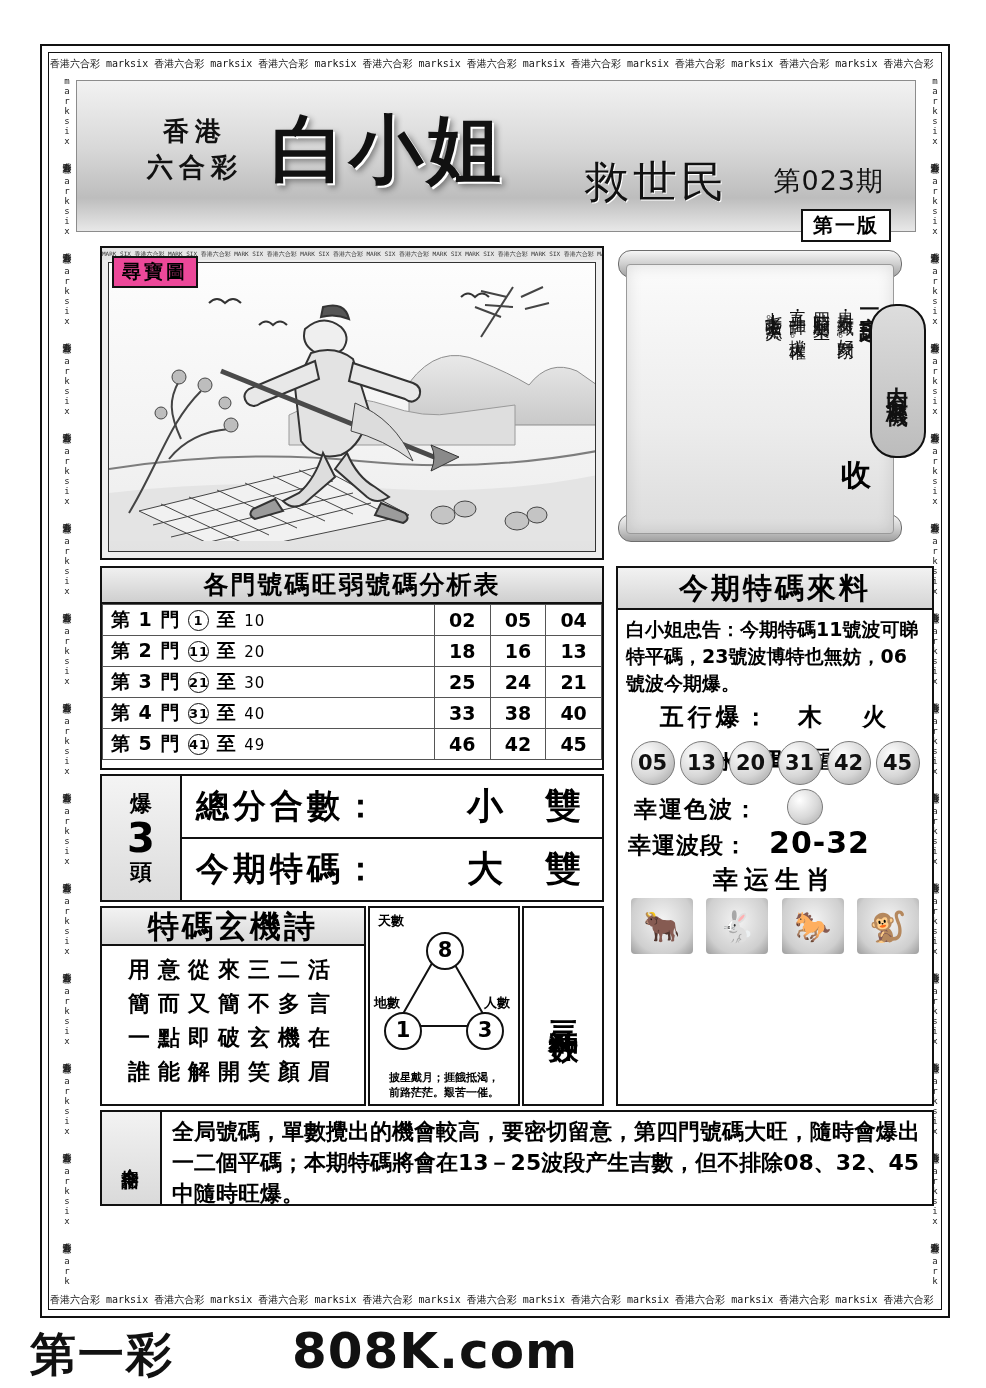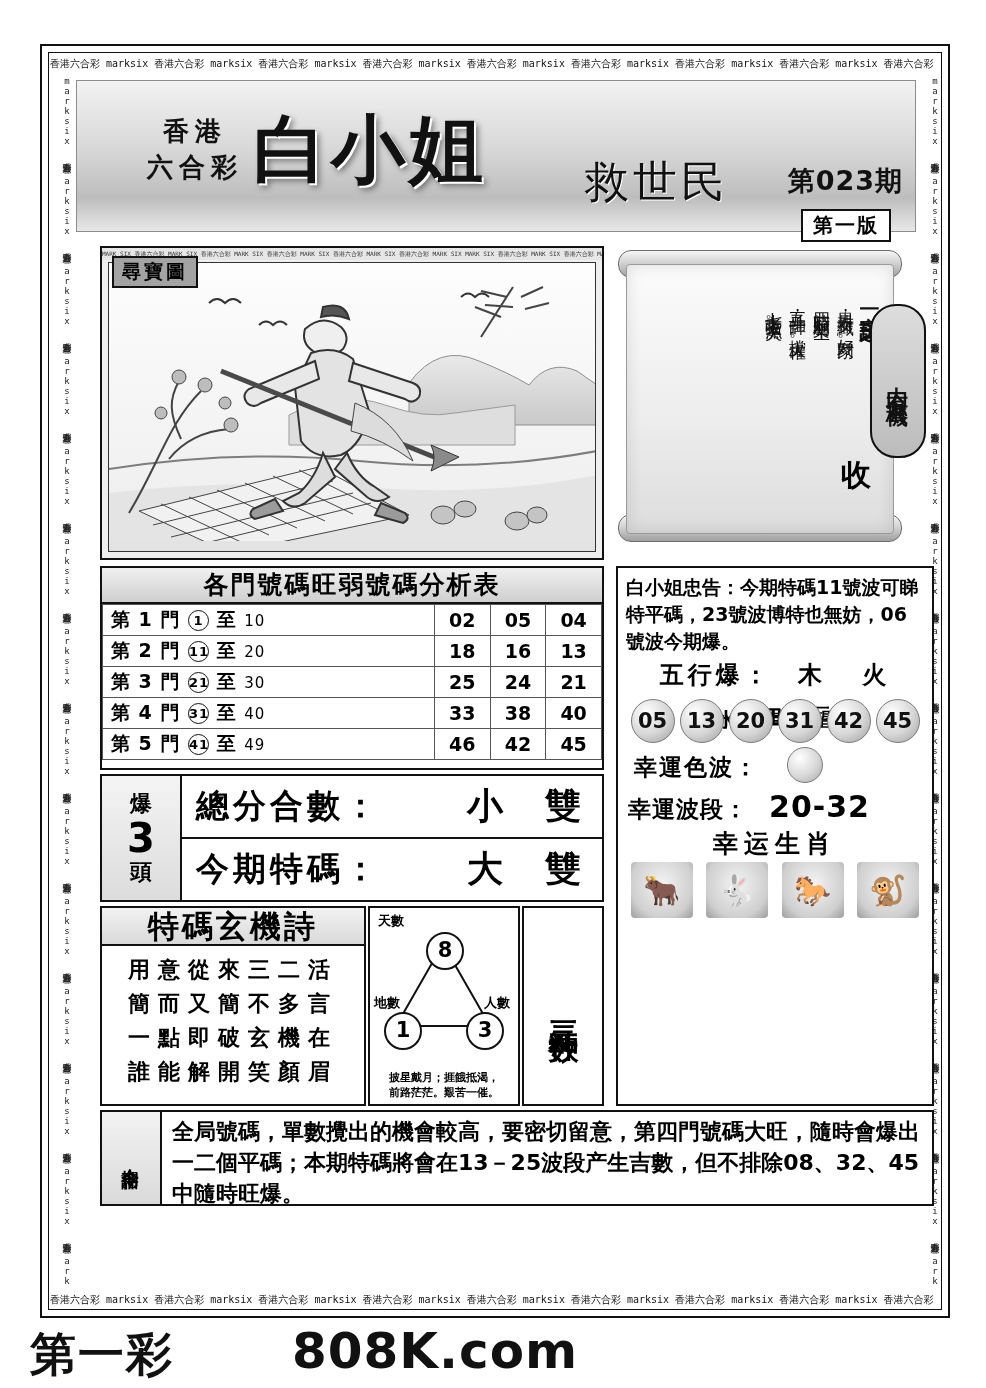--- a/index.html
+++ b/index.html
@@ -45,34 +45,34 @@
     position:absolute;left:0;top:0;width:838px;height:150px;
     background:linear-gradient(180deg,#f2f2f2 0%,#d8d8d8 45%,#bdbdbd 78%,#e8e8e8 100%);
     border:1px solid #8c8c8c;
   }
   .mh-left{
     position:absolute;left:58px;top:32px;width:120px;
     font-size:26px;font-weight:bold;line-height:36px;color:#111;
     letter-spacing:6px;text-align:center;
   }
   .mh-title{
-    position:absolute;left:176px;top:20px;
+    position:absolute;left:194px;top:20px;
     font-size:74px;font-weight:bold;color:#111;letter-spacing:4px;
     text-shadow:2px 2px 0 #fff, 4px 4px 6px rgba(0,0,0,.45);
     font-family:"DejaVu Serif","Liberation Serif",serif;
   }
   .mh-sub{
     position:absolute;left:508px;top:72px;
     font-size:44px;font-weight:normal;color:#111;letter-spacing:4px;
     font-family:"DejaVu Serif","Liberation Serif",serif;
     text-shadow:1px 1px 0 #fff;
   }
   .mh-issue{
-    position:absolute;right:12px;top:82px;
-    font-size:27px;font-weight:bold;color:#111;letter-spacing:1px;
+    position:absolute;right:31px;top:82px;
+    font-size:27px;font-weight:normal;color:#111;letter-spacing:1px;
   }
   .mh-edition{
     position:absolute;right:24px;top:128px;
     border:2px solid #111;background:#fff;padding:1px 10px;
     font-size:20px;font-weight:bold;letter-spacing:2px;
   }
 
   
   .pic-panel{
     position:absolute;left:24px;top:166px;width:500px;height:310px;
@@ -83,21 +83,21 @@
     font-size:6px;font-family:"DejaVu Sans Mono","Liberation Mono",monospace;
     color:#333;white-space:nowrap;background:#e6e6e6;line-height:12px;
   }
   .pic-inner{
     position:absolute;left:6px;top:14px;right:6px;bottom:6px;
     border:1px solid #333;background:linear-gradient(180deg,#fdfdfd 0%,#f0f0f0 60%,#e2e2e2 100%);
     overflow:hidden;
   }
   .pic-label{
     position:absolute;left:10px;top:8px;z-index:5;
-    background:#a3a3a3;border:2px solid #111;padding:1px 8px;
+    background:#ec4899;border:2px solid #111;padding:1px 8px;
     font-size:19px;font-weight:bold;letter-spacing:3px;
   }
 
   
   .scroll-panel{position:absolute;left:540px;top:166px;width:314px;height:310px;}
   .scroll-body{
     position:absolute;left:10px;top:18px;width:266px;height:268px;
     background:linear-gradient(180deg,#fbfbfb,#ececec 60%,#dcdcdc);
     border:1px solid #9a9a9a;border-radius:4px;
     box-shadow:inset 0 0 16px rgba(0,0,0,.12);
@@ -277,21 +277,21 @@
   .rp-line{
     margin-top:4px;display:flex;align-items:flex-end;padding-left:16px;
     font-size:23px;font-weight:bold;letter-spacing:2px;
   }
   .colorball{
     width:34px;height:34px;border-radius:50%;margin-left:28px;
     background:radial-gradient(circle at 34% 30%,#ffffff,#dcdcdc 55%,#a8a8a8 100%);
     border:1px solid #7a7a7a;
   }
   .rp-range{
-    margin-top:6px;padding-left:10px;font-size:23px;font-weight:bold;letter-spacing:1px;
+    padding-left:10px;font-size:23px;font-weight:bold;letter-spacing:1px;
   }
   .rp-range b{font-size:30px;margin-left:12px;}
   .rp-zodiac-title{
     margin-top:2px;text-align:center;font-size:25px;font-weight:bold;letter-spacing:6px;
     font-family:"DejaVu Serif","Liberation Serif",serif;
   }
   .zodiacs{
     margin-top:2px;display:flex;justify-content:space-around;padding:0 6px;
   }
   .zod{
@@ -560,20 +560,21 @@
           <div>披星戴月；捱餓抵渴，</div>
           <div>前路茫茫。艱苦一催。</div>
         </div>
       </div>
 
       <div class="sanyuan">
         <span>三元神数</span>
       </div>
 
       <div class="right-panel">
+        <div class="rp-head">今期特碼來料</div>
         <div class="rp-advice">
           <span>白小姐忠告：</span><span>今期特碼11號波可睇特平碼，23號波博特也無妨，06號波今期爆。</span>
         </div>
         <div class="rp-wuxing">
           <span>五行爆：</span>
           <span style="margin-left:14px">木</span>
           <span style="margin-left:24px">火</span>
         </div>
         <div class="rp-poem">
           <div class="col">翠螺</div>

